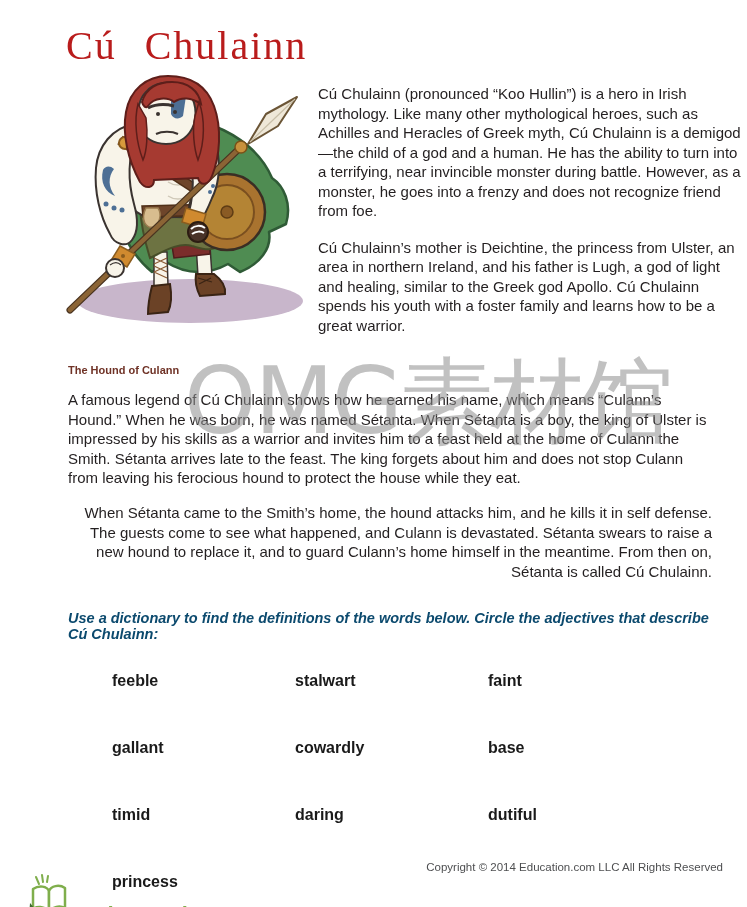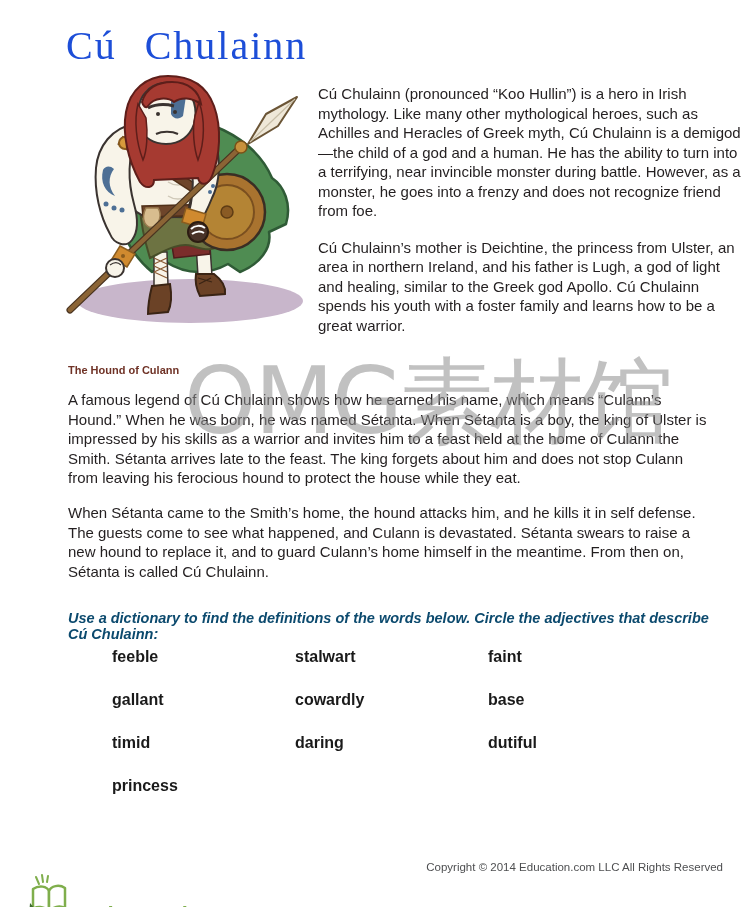--- a/index.html
+++ b/index.html
@@ -8,21 +8,21 @@
     width:747px;height:907px;
     background:#ffffff;
     font-family:"Liberation Sans",sans-serif;
     color:#231f20;
     overflow:hidden;
   }
   .title{
     position:absolute;left:66px;top:22px;
     font-family:"Liberation Serif",serif;
     font-size:40px;font-weight:normal;
-    color:#1d4ed8;
+    color:#b91c1c;
     letter-spacing:2px;word-spacing:16px;
     margin:0;
   }
   .illustration{
     position:absolute;left:50px;top:74px;
   }
   .intro{
     position:absolute;left:318px;top:84px;width:424px;
     font-size:15px;line-height:19.5px;
   }
@@ -30,34 +30,34 @@
   .intro p + p{margin-top:17px;}
   .section-heading{
     position:absolute;left:68px;top:364px;
     font-size:11px;font-weight:bold;color:#6f3226;margin:0;
   }
   .body-par{
     position:absolute;left:68px;width:644px;
     font-size:15px;line-height:19.5px;margin:0;
   }
   .par3{top:390px;}
-  .par4{top:503px;}
+  .par4{top:503px;text-align:right;}
   .instruction{
     position:absolute;left:68px;top:610px;width:660px;
     font-size:14.5px;font-weight:bold;font-style:italic;
     color:#0c4a6e;margin:0;
   }
   .words-grid{
     position:absolute;left:112px;top:648px;
     display:grid;
     grid-template-columns:183px 193px 170px;
     row-gap:26px;
     font-size:16px;font-weight:bold;color:#1a1a1a;
   }
-  .word{line-height:17px;}
+  .word{line-height:17px;margin-top:24px;}
   .watermark{
     position:absolute;left:184px;top:352px;
     font-family:"DejaVu Sans",sans-serif;
     font-size:92px;line-height:100px;
     color:#8f8f8f;opacity:0.55;
     white-space:nowrap;letter-spacing:-2px;
     z-index:6;pointer-events:none;
   }
   .footer{
     position:absolute;left:0;top:848px;width:747px;height:59px;

